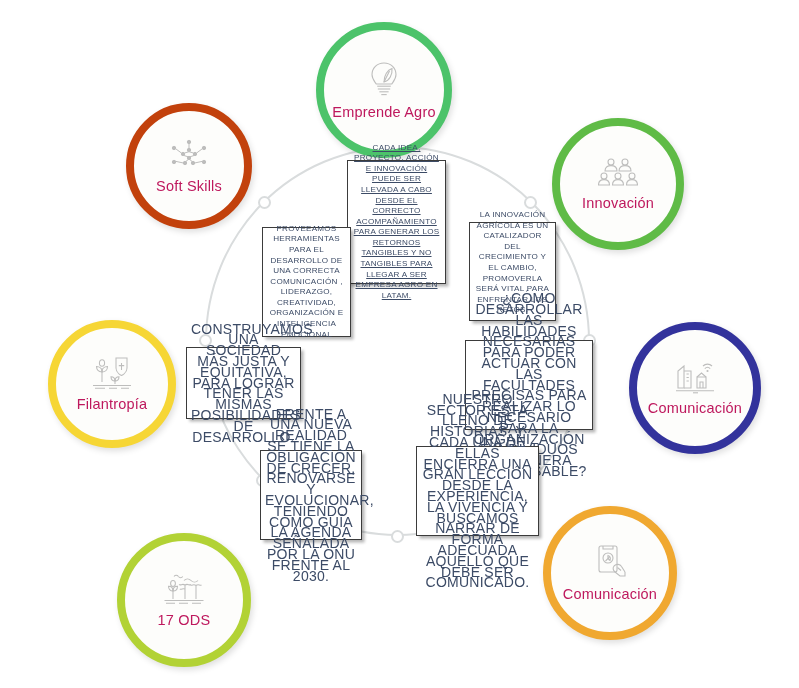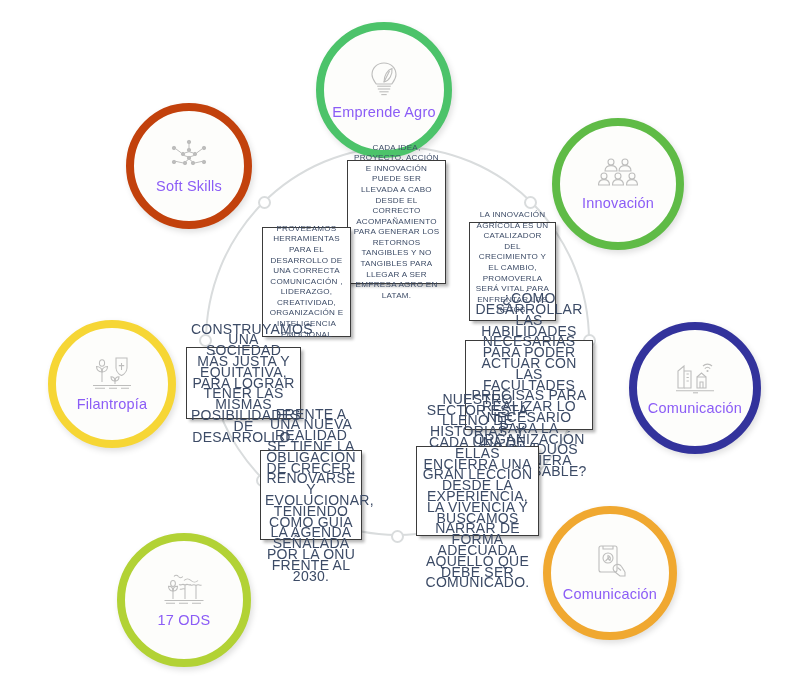--- a/index.html
+++ b/index.html
@@ -59,21 +59,21 @@
     justify-content: center;
     gap: 2px;
   }
   .node-icon {
     display: block;
     opacity: 0.55;
   }
   .node-label {
     font-size: 14.5px;
     letter-spacing: 0.2px;
-    color: #8b5cf6;
+    color: #be185d;
     white-space: nowrap;
     text-align: left;
     font-family: "Liberation Sans", sans-serif;
   }
 
   
   .callout {
     position: absolute;
     box-sizing: border-box;
     background: #ffffff;
@@ -273,21 +273,21 @@
             <path d="M22 22 C24.5 19.5 28 20 29.5 22.5 L33 28"></path>
             <path d="M22 22 C20.5 24 21 26.5 23 28 L28 32 L33 32 L33 28"></path>
             <path d="M25.5 23.5 L29 26.5"></path>
           </g>
         </svg>
       </span>
       <span class="node-label">Comunicación</span>
     </div>
   </div>
 
-  <div class="callout" style="left:347px; top:160px; width:99px; height:124px;">
+  <div class="callout" style="left:347px; top:160px; width:99px; height:124px;text-decoration:underline;">
     <span>CADA IDEA, PROYECTO, ACCIÓN E INNOVACIÓN PUEDE SER LLEVADA A CABO DESDE EL CORRECTO ACOMPAÑAMIENTO PARA GENERAR LOS RETORNOS TANGIBLES Y NO TANGIBLES PARA LLEGAR A SER EMPRESA AGRO EN LATAM.</span>
   </div>
 
   <div class="callout" style="left:262px; top:227px; width:89px; height:110px;">
     <span>PROVEEAMOS HERRAMIENTAS PARA EL DESARROLLO DE UNA CORRECTA COMUNICACIÓN , LIDERAZGO, CREATIVIDAD, ORGANIZACIÓN E INTELIGENCIA EMOCIONAL</span>
   </div>
 
   <div class="callout" style="left:469px; top:222px; width:87px; height:99px;align-items:flex-end;">
     <span>LA INNOVACIÓN AGRÍCOLA ES UN CATALIZADOR DEL CRECIMIENTO Y EL CAMBIO, PROMOVERLA SERÁ VITAL PARA ENFRENTAR LOS RETOS.</span>
   </div>

